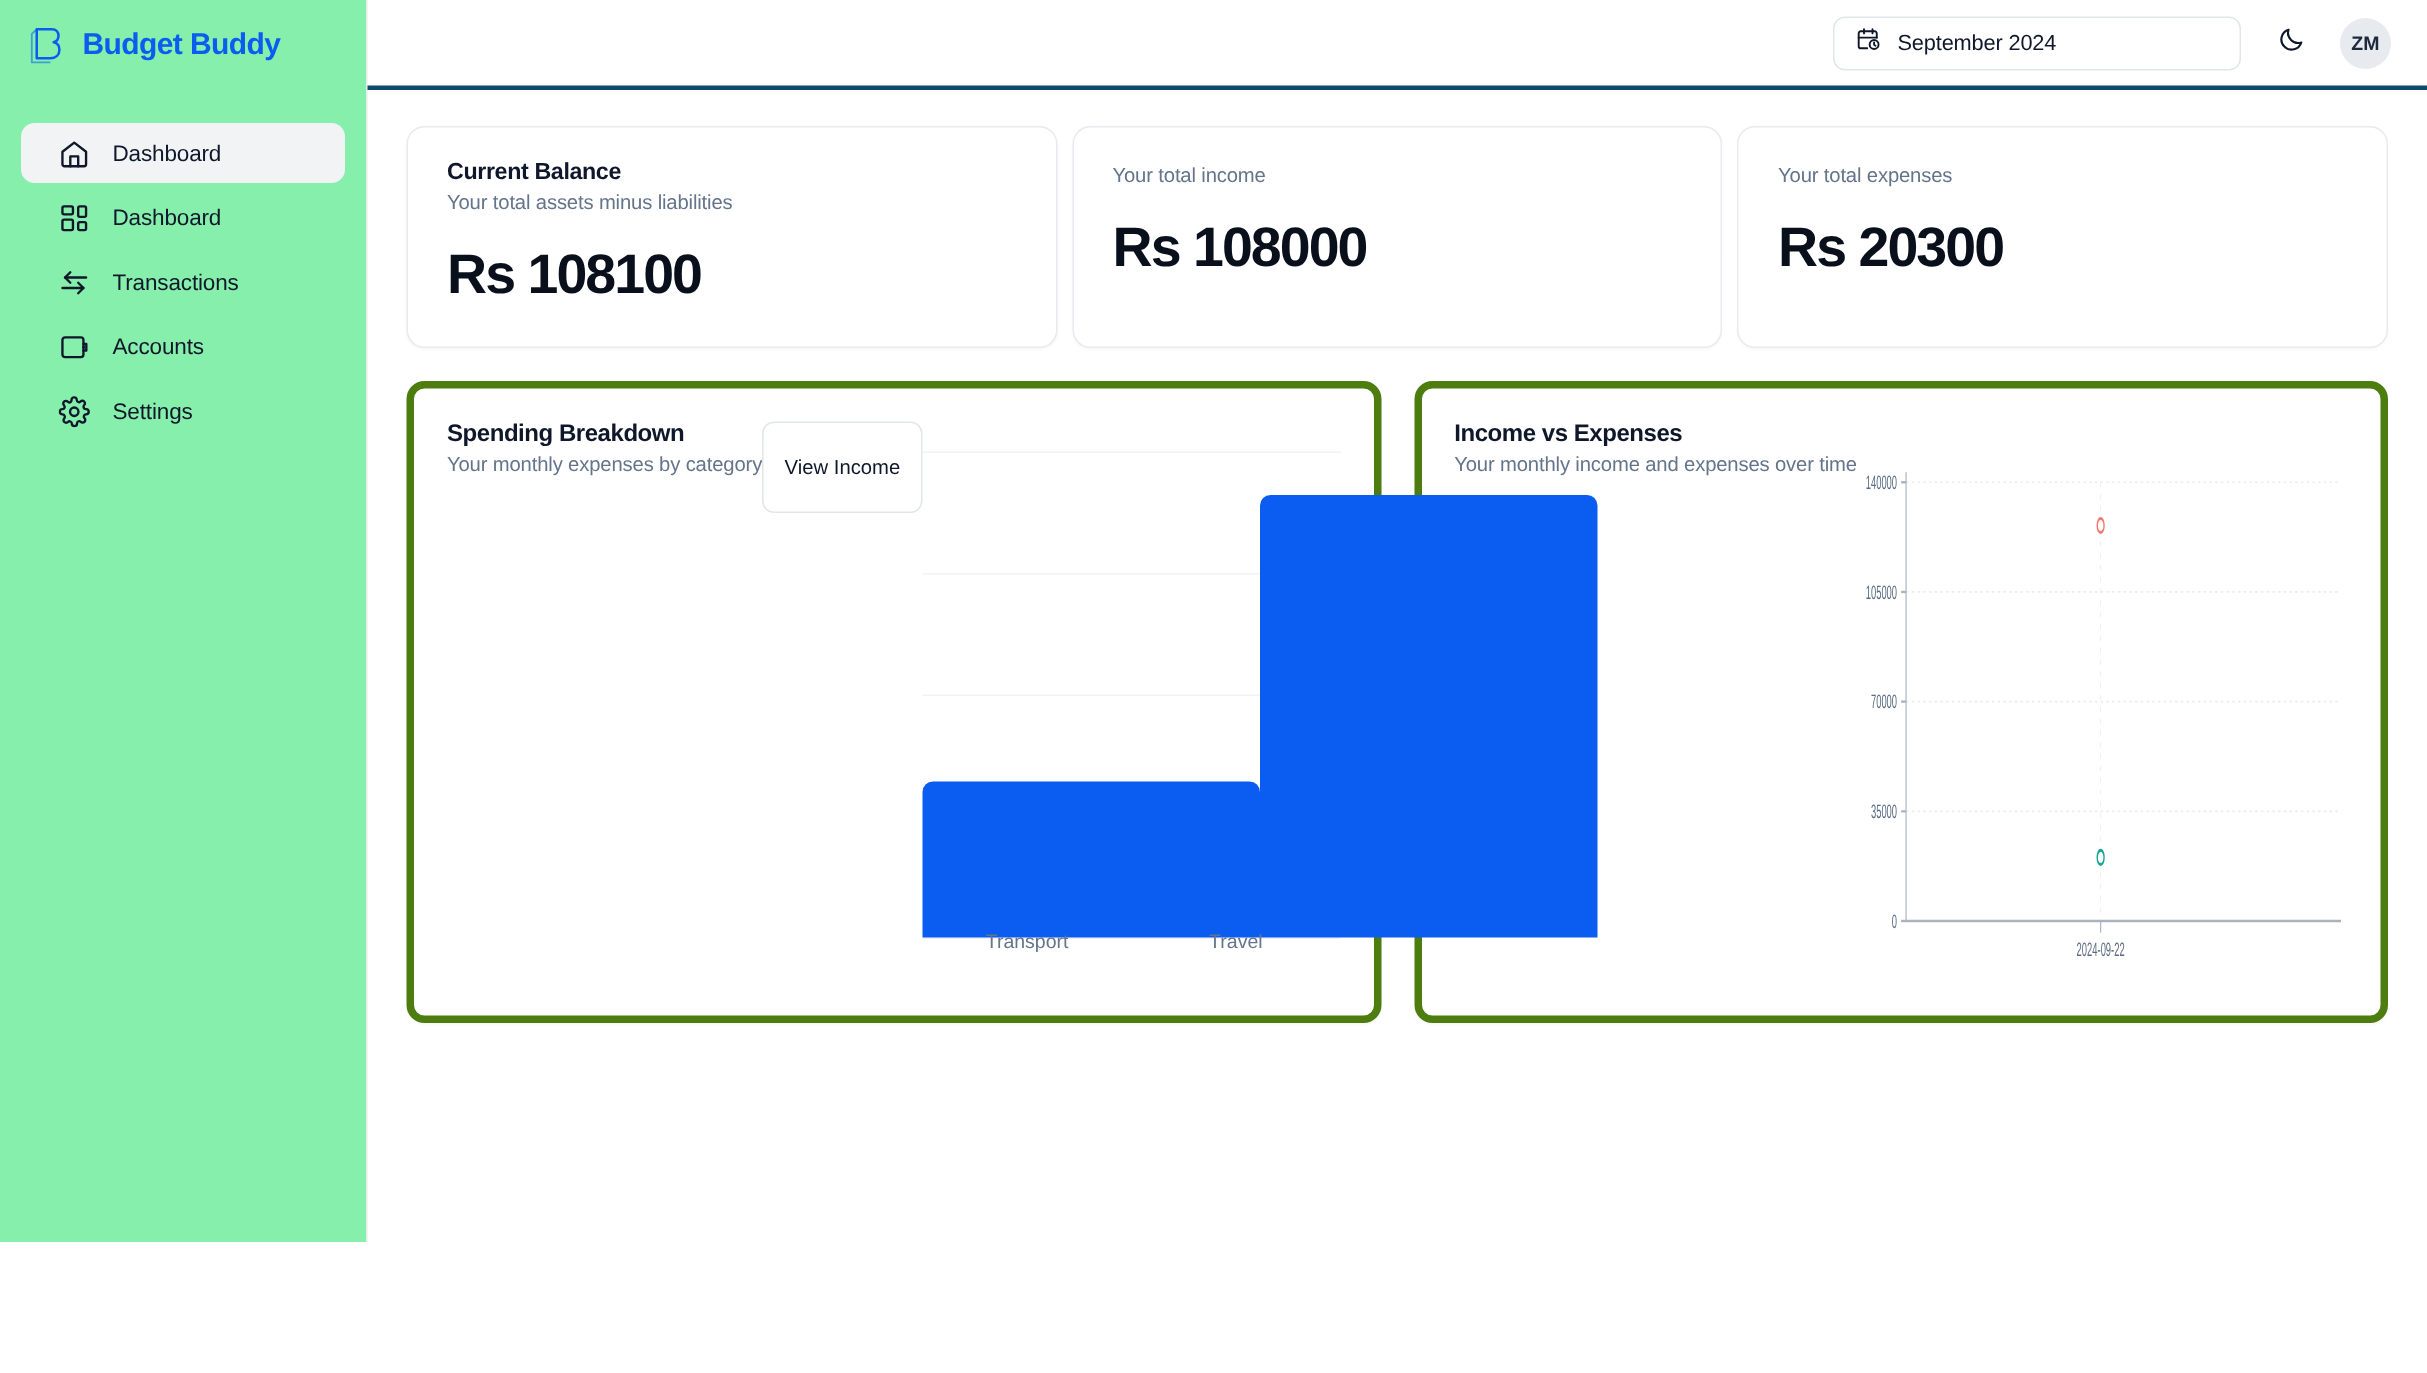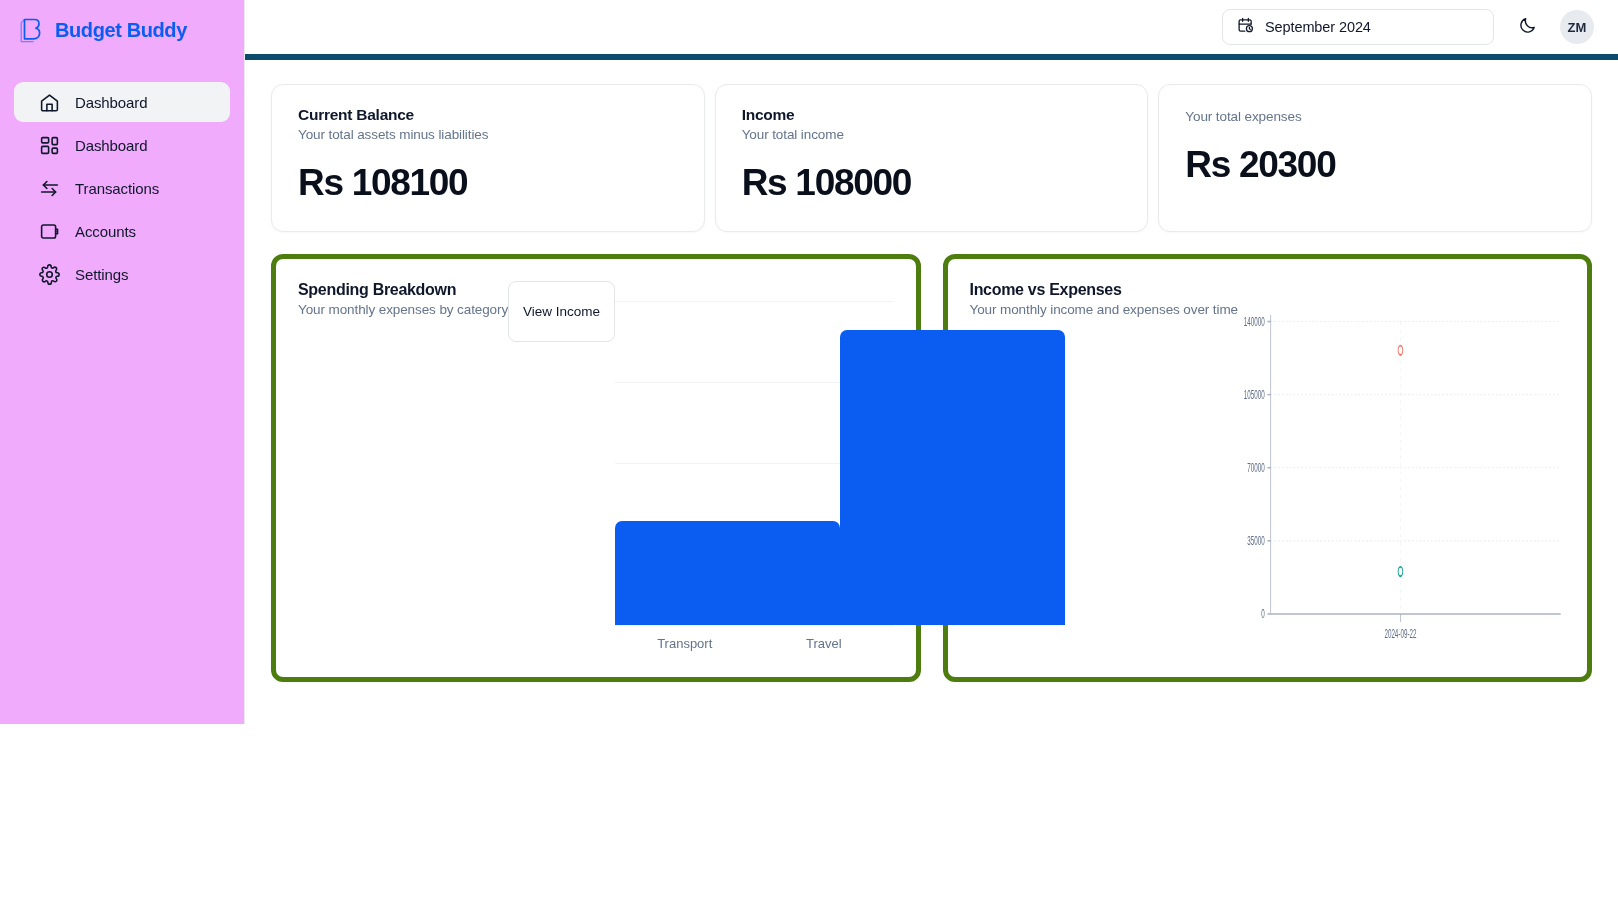--- a/index.html
+++ b/index.html
@@ -8,22 +8,22 @@
     width:1618px; height:915px;
     background:#ffffff;
     font-family:"Liberation Sans", sans-serif;
     color:#0f172a;
     overflow:hidden;
   }
   .app { display:flex; width:1618px; height:915px; }
 
   
   .sidebar {
-    width:245px; height:724px;
-    background:#f0abfc;
+    width:245px; height:828px;
+    background:#86efac;
     border-right:1px solid #e8eaee;
     flex:0 0 245px;
     display:flex; flex-direction:column;
   }
   .brand {
     height:60px;
     display:flex; align-items:center; gap:9px;
     padding-left:14px;
   }
   .brand-mark { width:32px; height:32px; flex:0 0 32px; display:flex; align-items:center; justify-content:center; }
@@ -41,21 +41,21 @@
   }
   .nav-item.active { background:#f1f3f5; }
   .nav-icon { width:22px; height:22px; flex:0 0 22px; display:flex; align-items:center; justify-content:center; }
   .nav-label { font-size:15px; font-weight:500; letter-spacing:-0.1px; }
 
   
   .main { flex:1; height:915px; display:flex; flex-direction:column; background:#ffffff; min-width:0; }
 
   .topbar {
     height:60px; flex:0 0 60px;
-    border-bottom:6px solid #0c4a6e;
+    border-bottom:3px solid #0c4a6e;
     display:flex; align-items:center; justify-content:flex-end;
     padding-right:24px; gap:16px;
   }
   .date-picker {
     width:272px; height:36px;
     border:1px solid #e2e5ea; border-radius:8px;
     background:#fff;
     display:flex; align-items:center; gap:11px;
     padding:0 14px; cursor:pointer;
   }
@@ -125,21 +125,21 @@
     position:absolute; left:0; right:0; bottom:34px; top:0;
     display:flex; align-items:flex-end; justify-content:space-around;
   }
   .bar-col { display:flex; flex-direction:column; align-items:center; width:225px; height:100%; justify-content:flex-end; }
   .bar {
     width:225px;
     background:#0b5cf0;
     border-radius:7px 7px 0 0;
   }
   .bar-labels {
-    position:absolute; left:0; right:0; bottom:4px; height:24px;
+    position:absolute; left:0; right:0; bottom:20px; height:24px;
     display:flex; justify-content:space-around; align-items:center;
   }
   .bar-label { width:225px; text-align:center; font-size:13px; color:#64748b; }
 
   
   .line-chart { flex:1; position:relative; margin-top:18px; }
   .line-svg { width:100%; height:100%; display:block; }
   .tick-text { font-size:11.5px; fill:#5b6b84; font-family:"Liberation Sans", sans-serif; }
 </style>
 </head>
@@ -250,21 +250,20 @@
 
       <section class="stats-row">
 
         <div class="stat-card">
           <div class="stat-title">Current Balance</div>
           <div class="stat-sub">Your total assets minus liabilities</div>
           <div class="stat-value">Rs 108100</div>
         </div>
 
         <div class="stat-card">
-          <div class="stat-title">Income</div>
           <div class="stat-sub">Your total income</div>
           <div class="stat-value">Rs 108000</div>
         </div>
 
         <div class="stat-card">
           <div class="stat-sub">Your total expenses</div>
           <div class="stat-value">Rs 20300</div>
         </div>
 
       </section>

